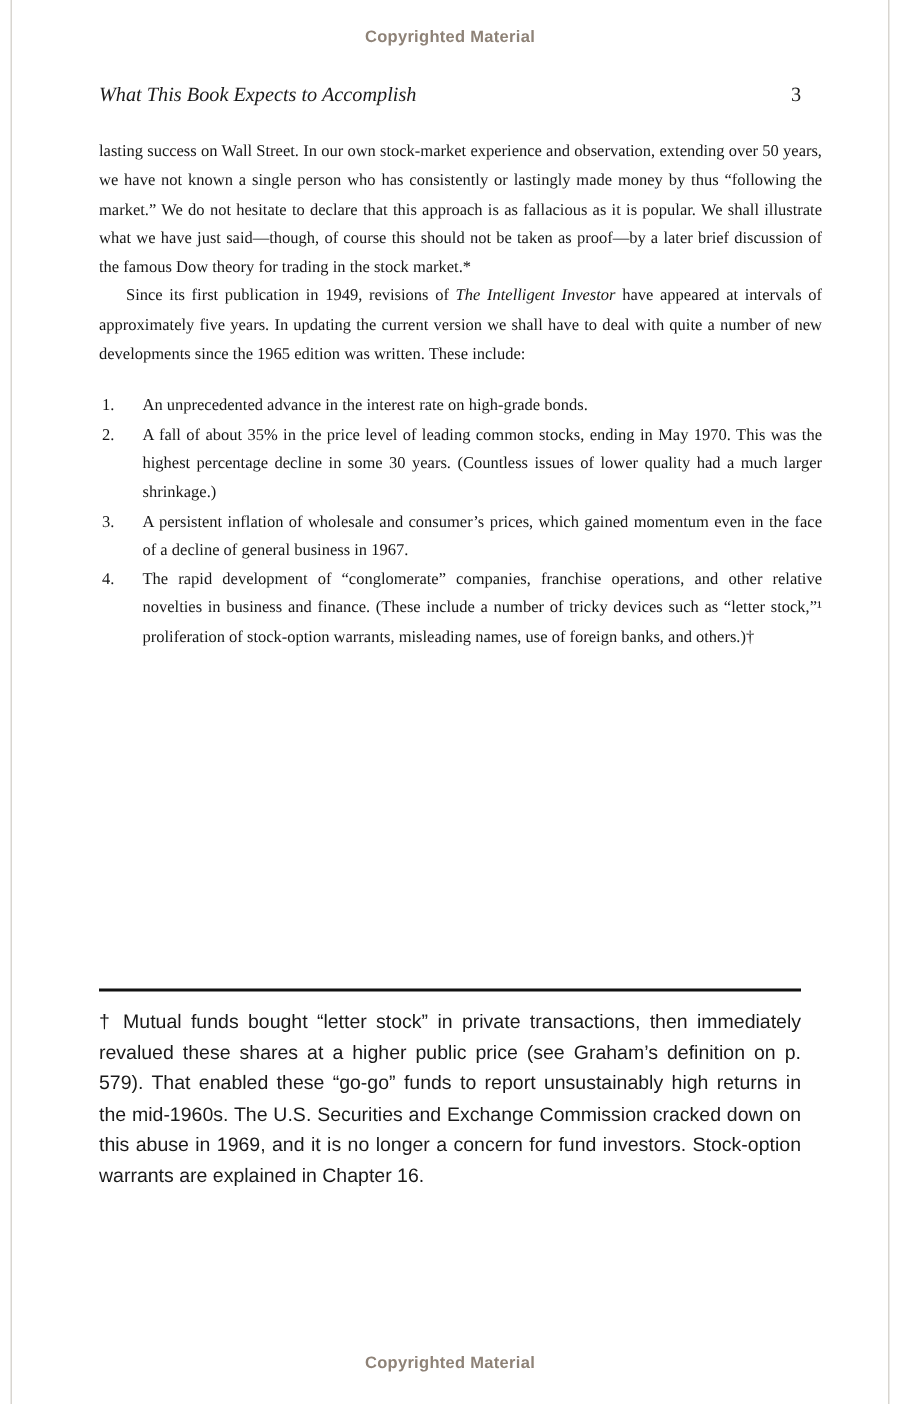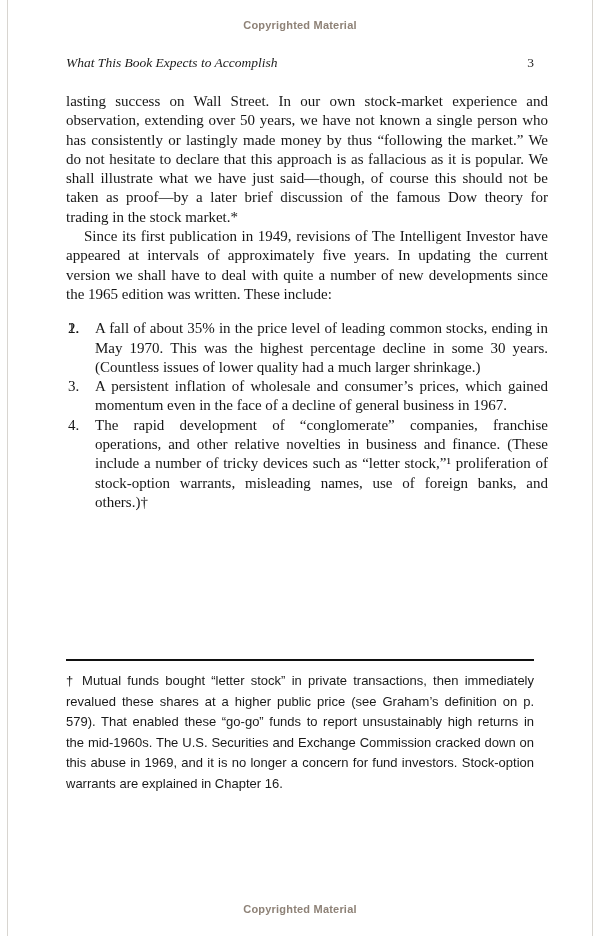--- a/index.html
+++ b/index.html
@@ -31,27 +31,27 @@
   .copyright.bottom { top: 903px; }
   .header {
     position: absolute; top: 55px; left: 66px; right: 66px;
     font-style: italic;
     font-size: 13.5px;
     color: #1b1b1b;
   }
   .page-num { position: absolute; right: 0; top: 0; font-style: normal; }
   .content {
     position: absolute; top: 92px; left: 66px; right: 52px;
-    font-size: 15px;
+    font-size: 11px;
     line-height: 19.3px;
     text-align: justify;
     color: #161616;
   }
   .para.indent { text-indent: 18px; }
-  .italic { }
+  .italic { font-style: italic; }
   .list { list-style: none; margin-top: 15px; }
   .list li { position: relative; padding-left: 29px; }
   .list .num { position: absolute; left: 2px; }
   .rule {
     position: absolute; left: 66px; right: 66px; top: 659px;
     height: 2px; background: #111111;
   }
   .footnotes {
     position: absolute; left: 66px; right: 66px; top: 671px;
     font-family: "Liberation Sans", sans-serif;
@@ -78,20 +78,21 @@
 
   <div class="content">
 
     <p class="para">lasting success on Wall Street. In our own stock-market experience and observation, extending over 50 years, we have not known a single person who has consistently or lastingly made money by thus “following the market.” We do not hesitate to declare that this approach is as fallacious as it is popular. We shall illustrate what we have just said—though, of course this should not be taken as proof—by a later brief discussion of the famous Dow theory for trading in the stock market.*</p>
 
     <p class="para indent"><span>Since its first publication in 1949, revisions of </span><span class="italic">The Intelligent Investor</span><span> have appeared at intervals of approximately five years. In updating the current version we shall have to deal with quite a number of new developments since the 1965 edition was written. These include:</span></p>
 
     <ol class="list">
       <li>
         <span class="num">1.</span>
+        <span>An unprecedented advance in the interest rate on high-grade bonds.</span>
       </li>
       <li>
         <span class="num">2.</span>
         <span>A fall of about 35% in the price level of leading common stocks, ending in May 1970. This was the highest percentage decline in some 30 years. (Countless issues of lower quality had a much larger shrinkage.)</span>
       </li>
       <li>
         <span class="num">3.</span>
         <span>A persistent inflation of wholesale and consumer’s prices, which gained momentum even in the face of a decline of general business in 1967.</span>
       </li>
       <li>

